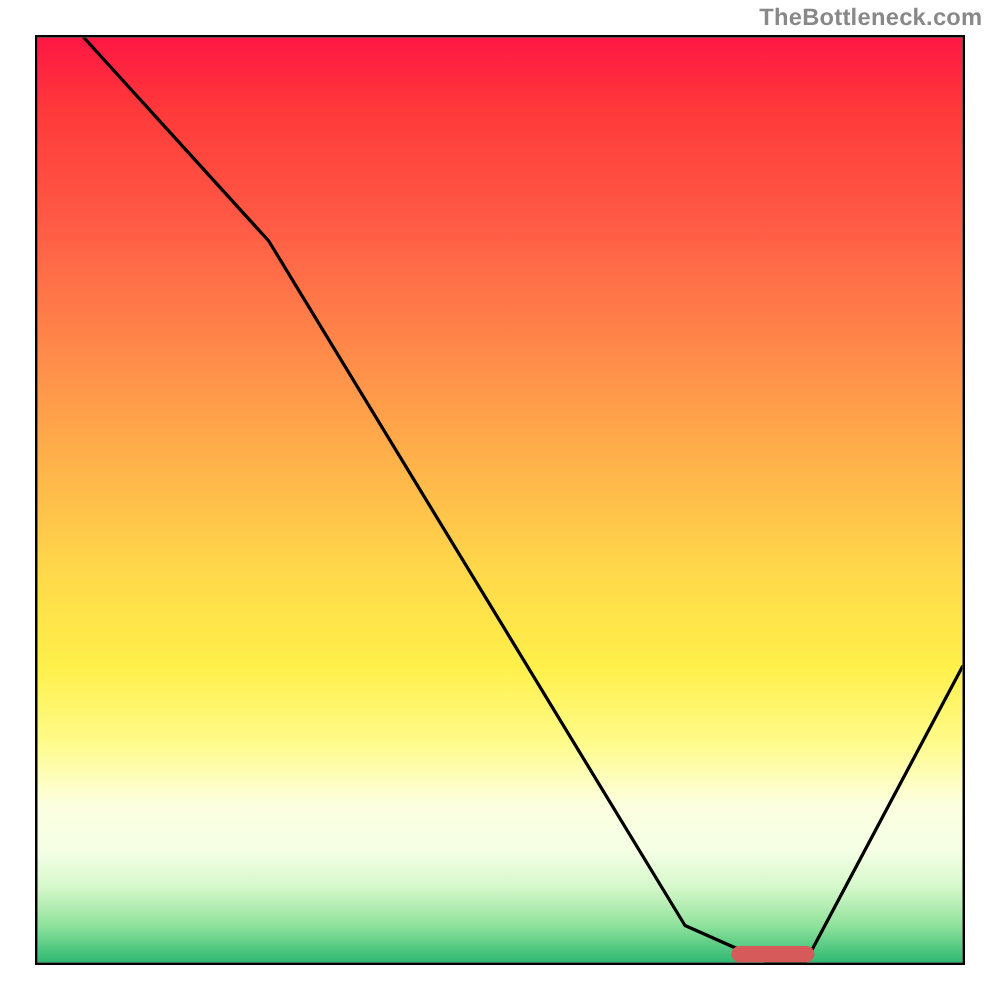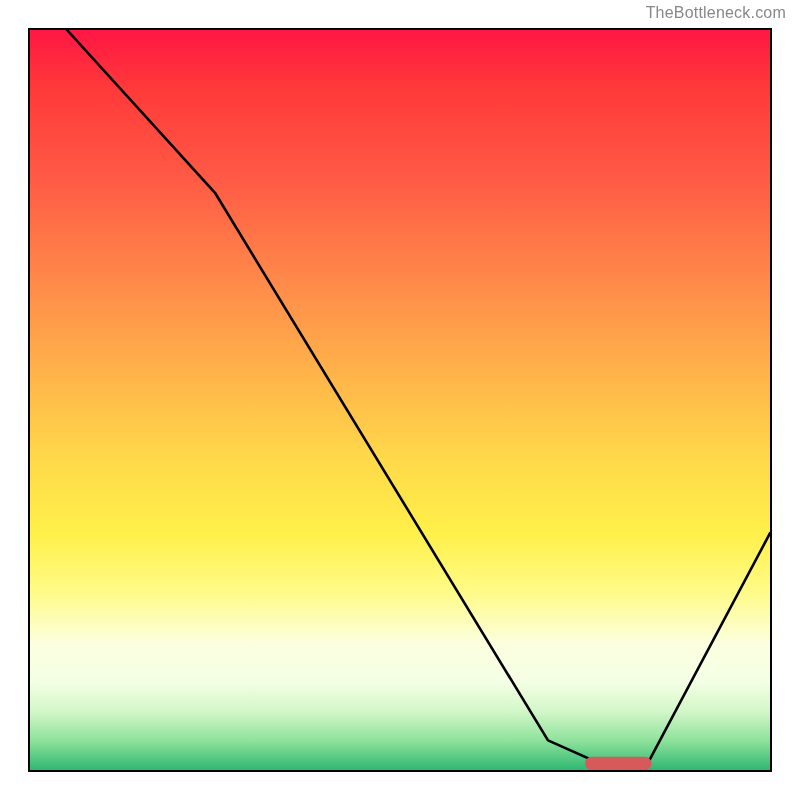--- a/index.html
+++ b/index.html
@@ -13,22 +13,22 @@
   }
   .chart-wrap {
     position: relative;
     width: 800px;
     height: 800px;
   }
   .watermark {
     position: absolute;
     top: 4px;
     right: 14px;
-    font-size: 16px;
-    font-weight: 400;
+    font-size: 19px;
+    font-weight: 700;
     color: #888888;
     letter-spacing: 0.2px;
     z-index: 10;
   }
   .plot-area {
     position: absolute;
     left: 28px;
     top: 28px;
     width: 744px;
     height: 744px;

